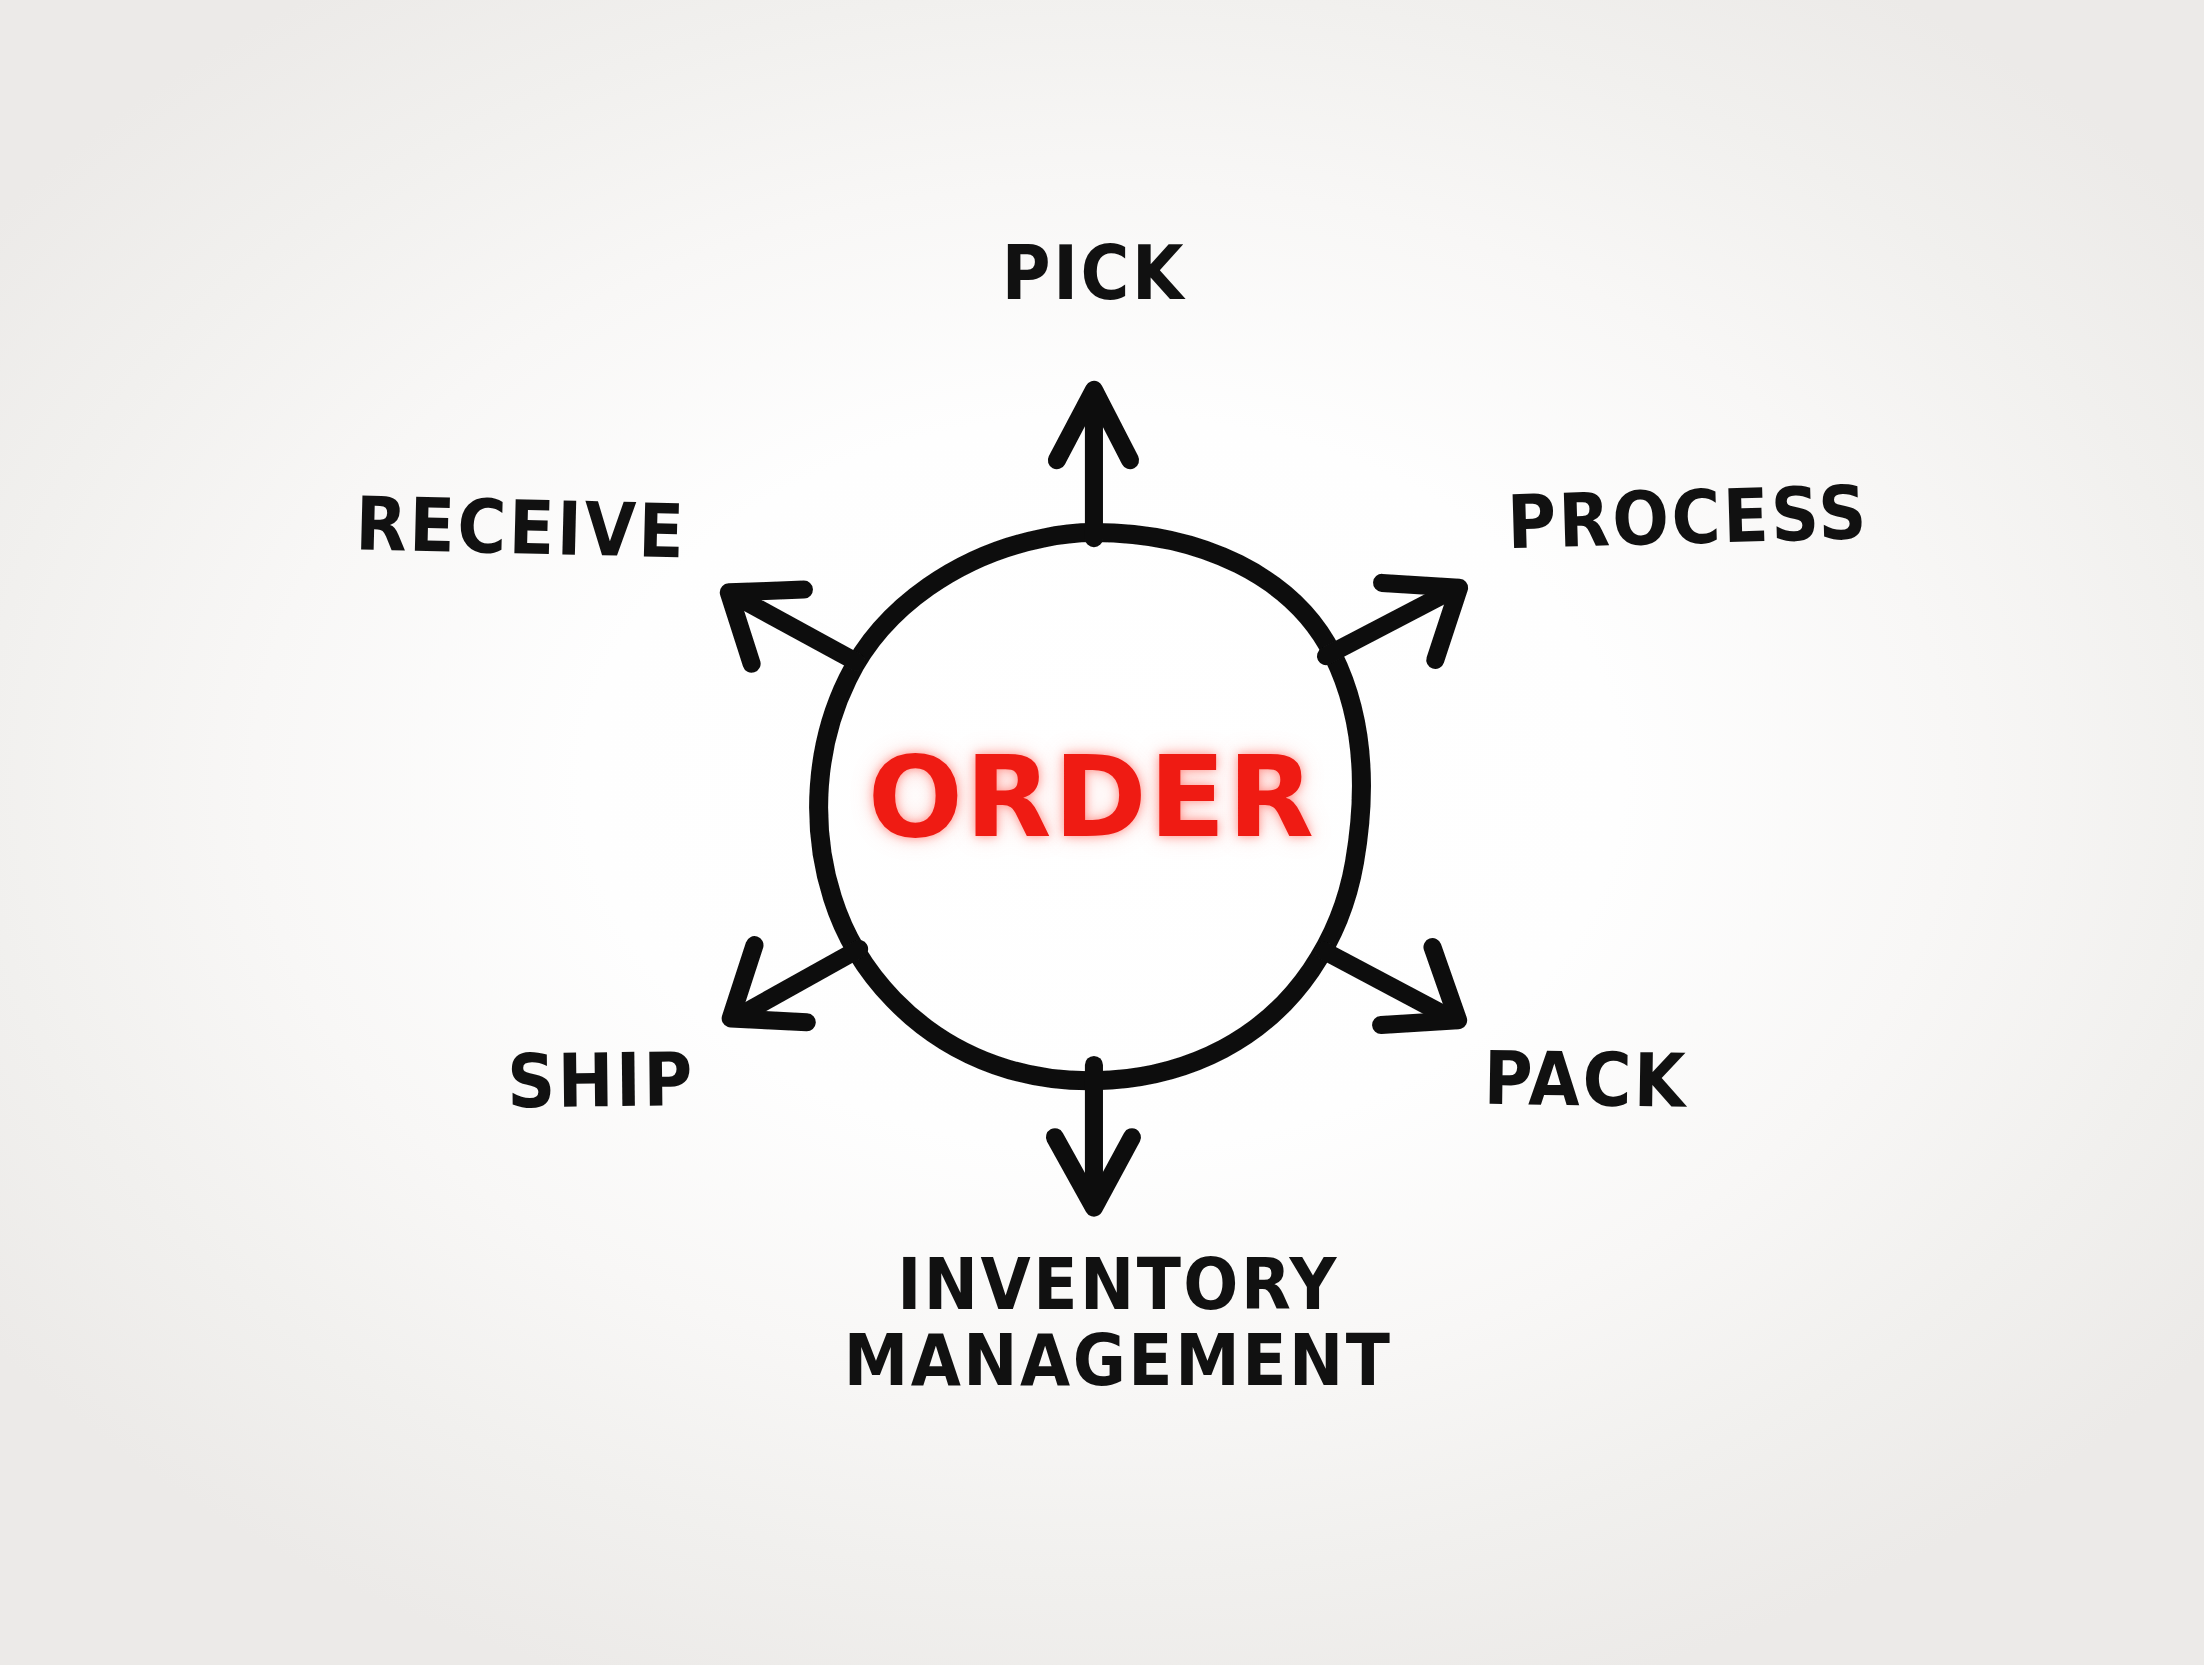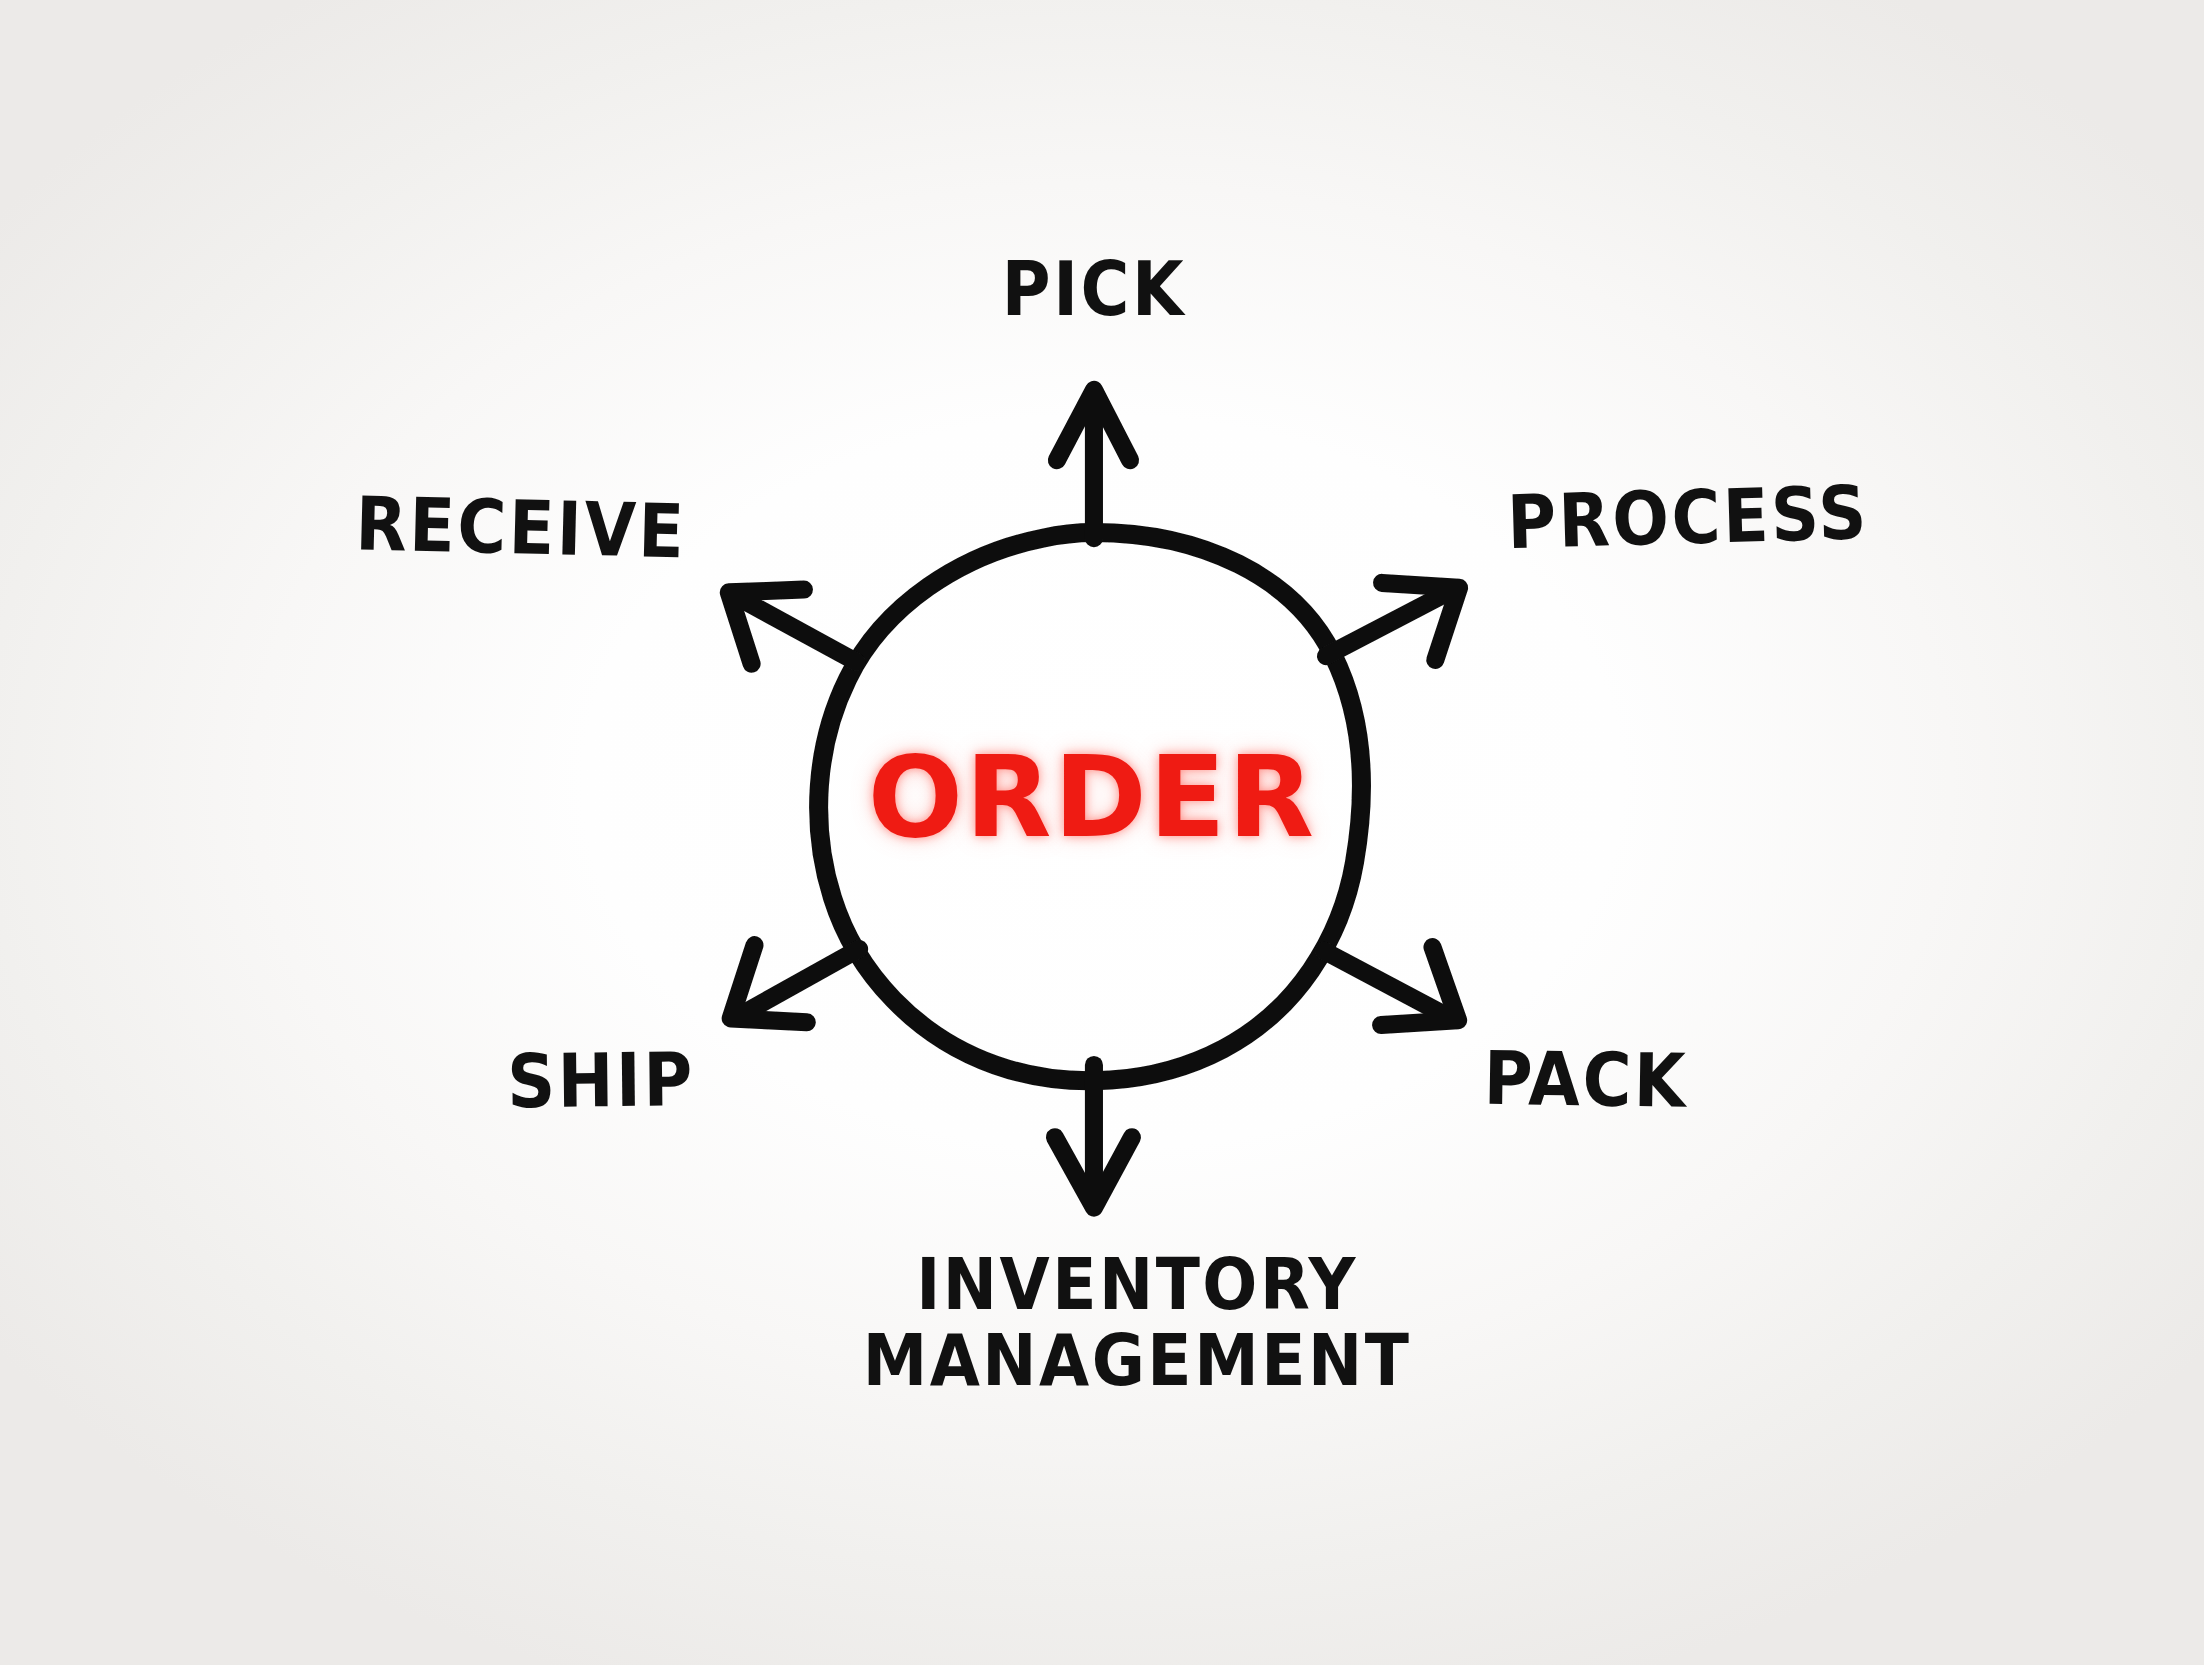--- a/index.html
+++ b/index.html
@@ -43,29 +43,29 @@
     letter-spacing: 0.035em;
     line-height: 1.02;
     white-space: pre-line;
     text-align: center;
     transform: translate(-50%, -50%);
     user-select: none;
     -webkit-font-smoothing: antialiased;
   }
 
   .node-label.lg  { font-size: 74px; }
-  .node-label.md  { font-size: 72px; margin-left: 19px; }
+  .node-label.md  { font-size: 72px; }
 
   
   .marker {
     font-stretch: semi-condensed;
     transform-origin: center center;
   }
 
-  #label-pick        { left: 1094px; top: 290px;  }
+  #label-pick        { left: 1094px; top: 274px;  }
   #label-process     { left: 1688px; top: 518px;  transform: translate(-50%,-50%) rotate(-1.6deg); }
   #label-receive     { left: 521px;  top: 528px;  transform: translate(-50%,-50%) rotate(1.4deg); }
   #label-ship        { left: 601px;  top: 1081px; transform: translate(-50%,-50%) rotate(-0.6deg); }
   #label-pack        { left: 1586px; top: 1080px; transform: translate(-50%,-50%) rotate(0.8deg); }
   #label-inventory   { left: 1118px; top: 1322px; line-height: 1.06; }
 
   .center-text {
     position: absolute;
     left: 1092px;
     top: 797px;

